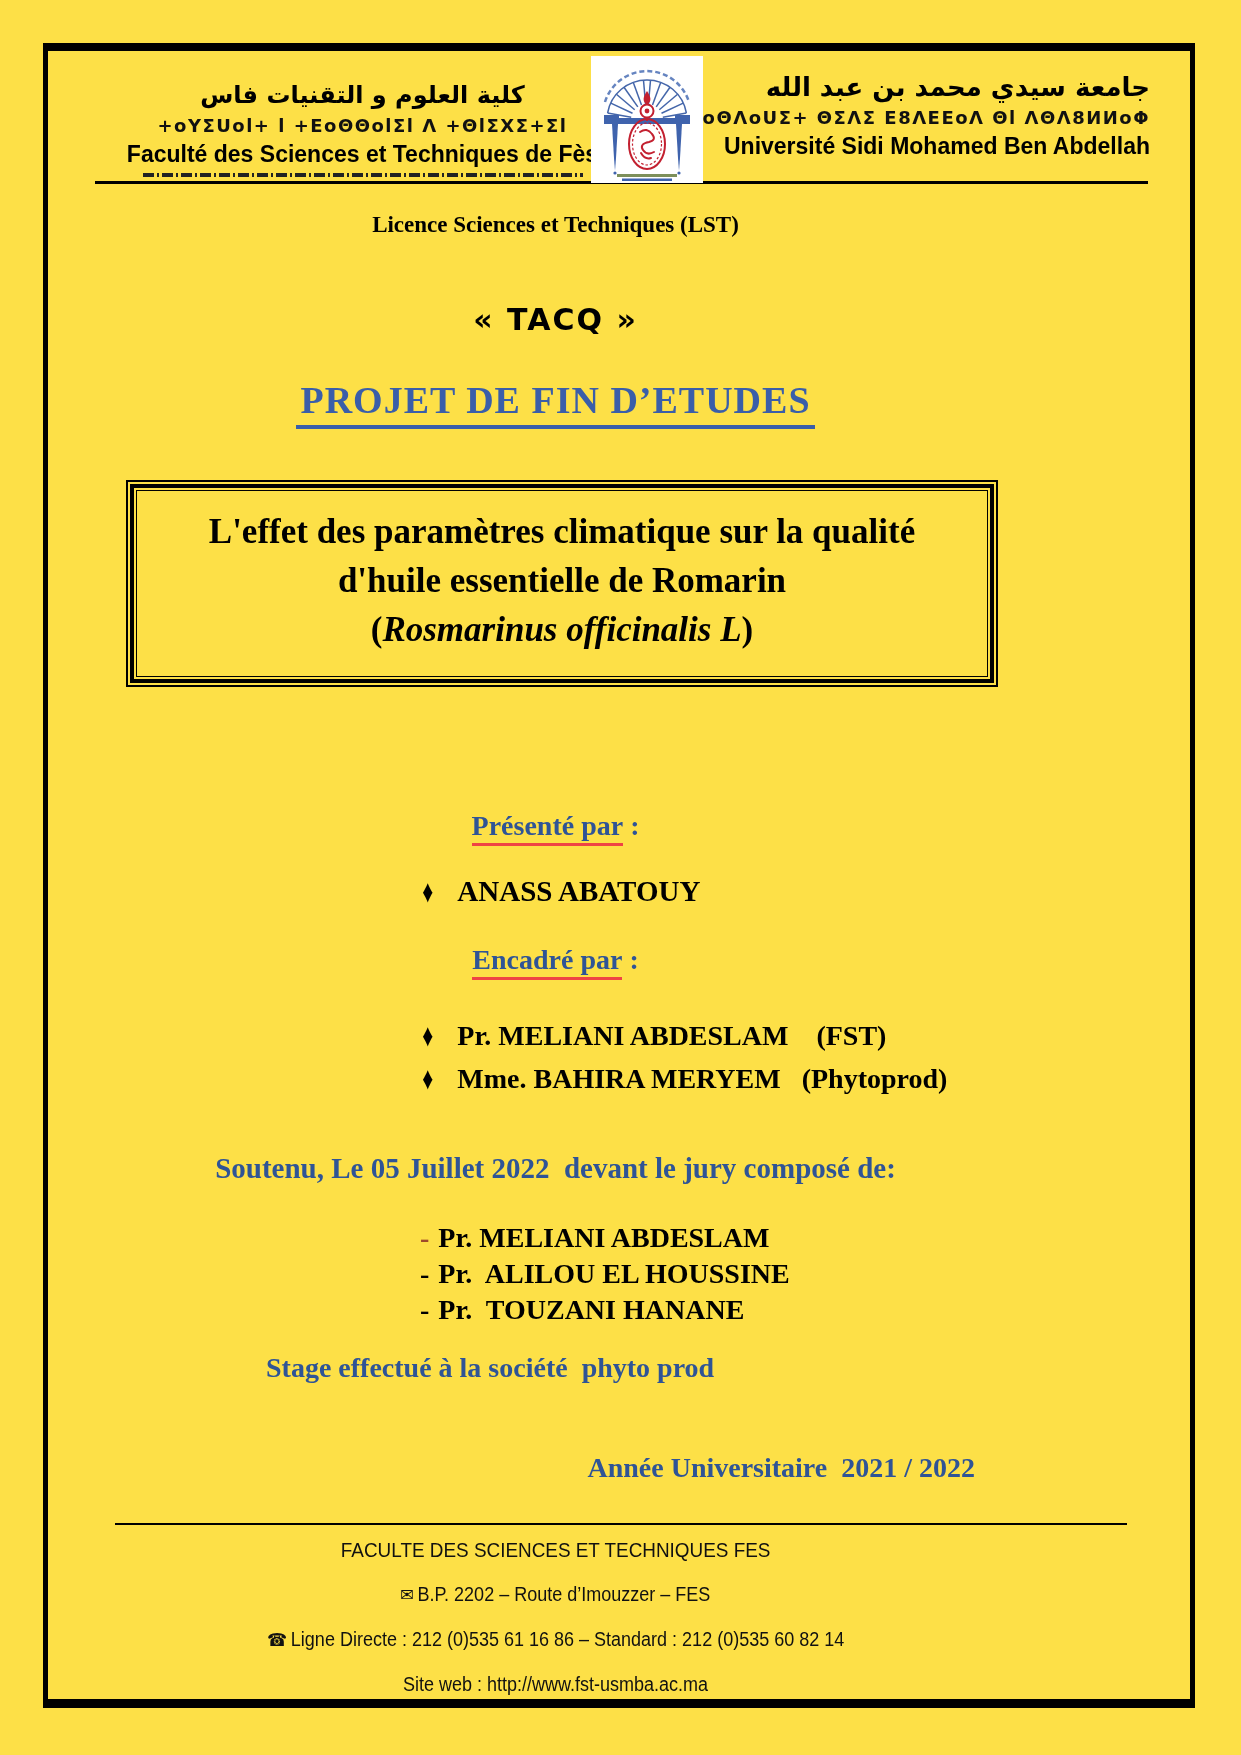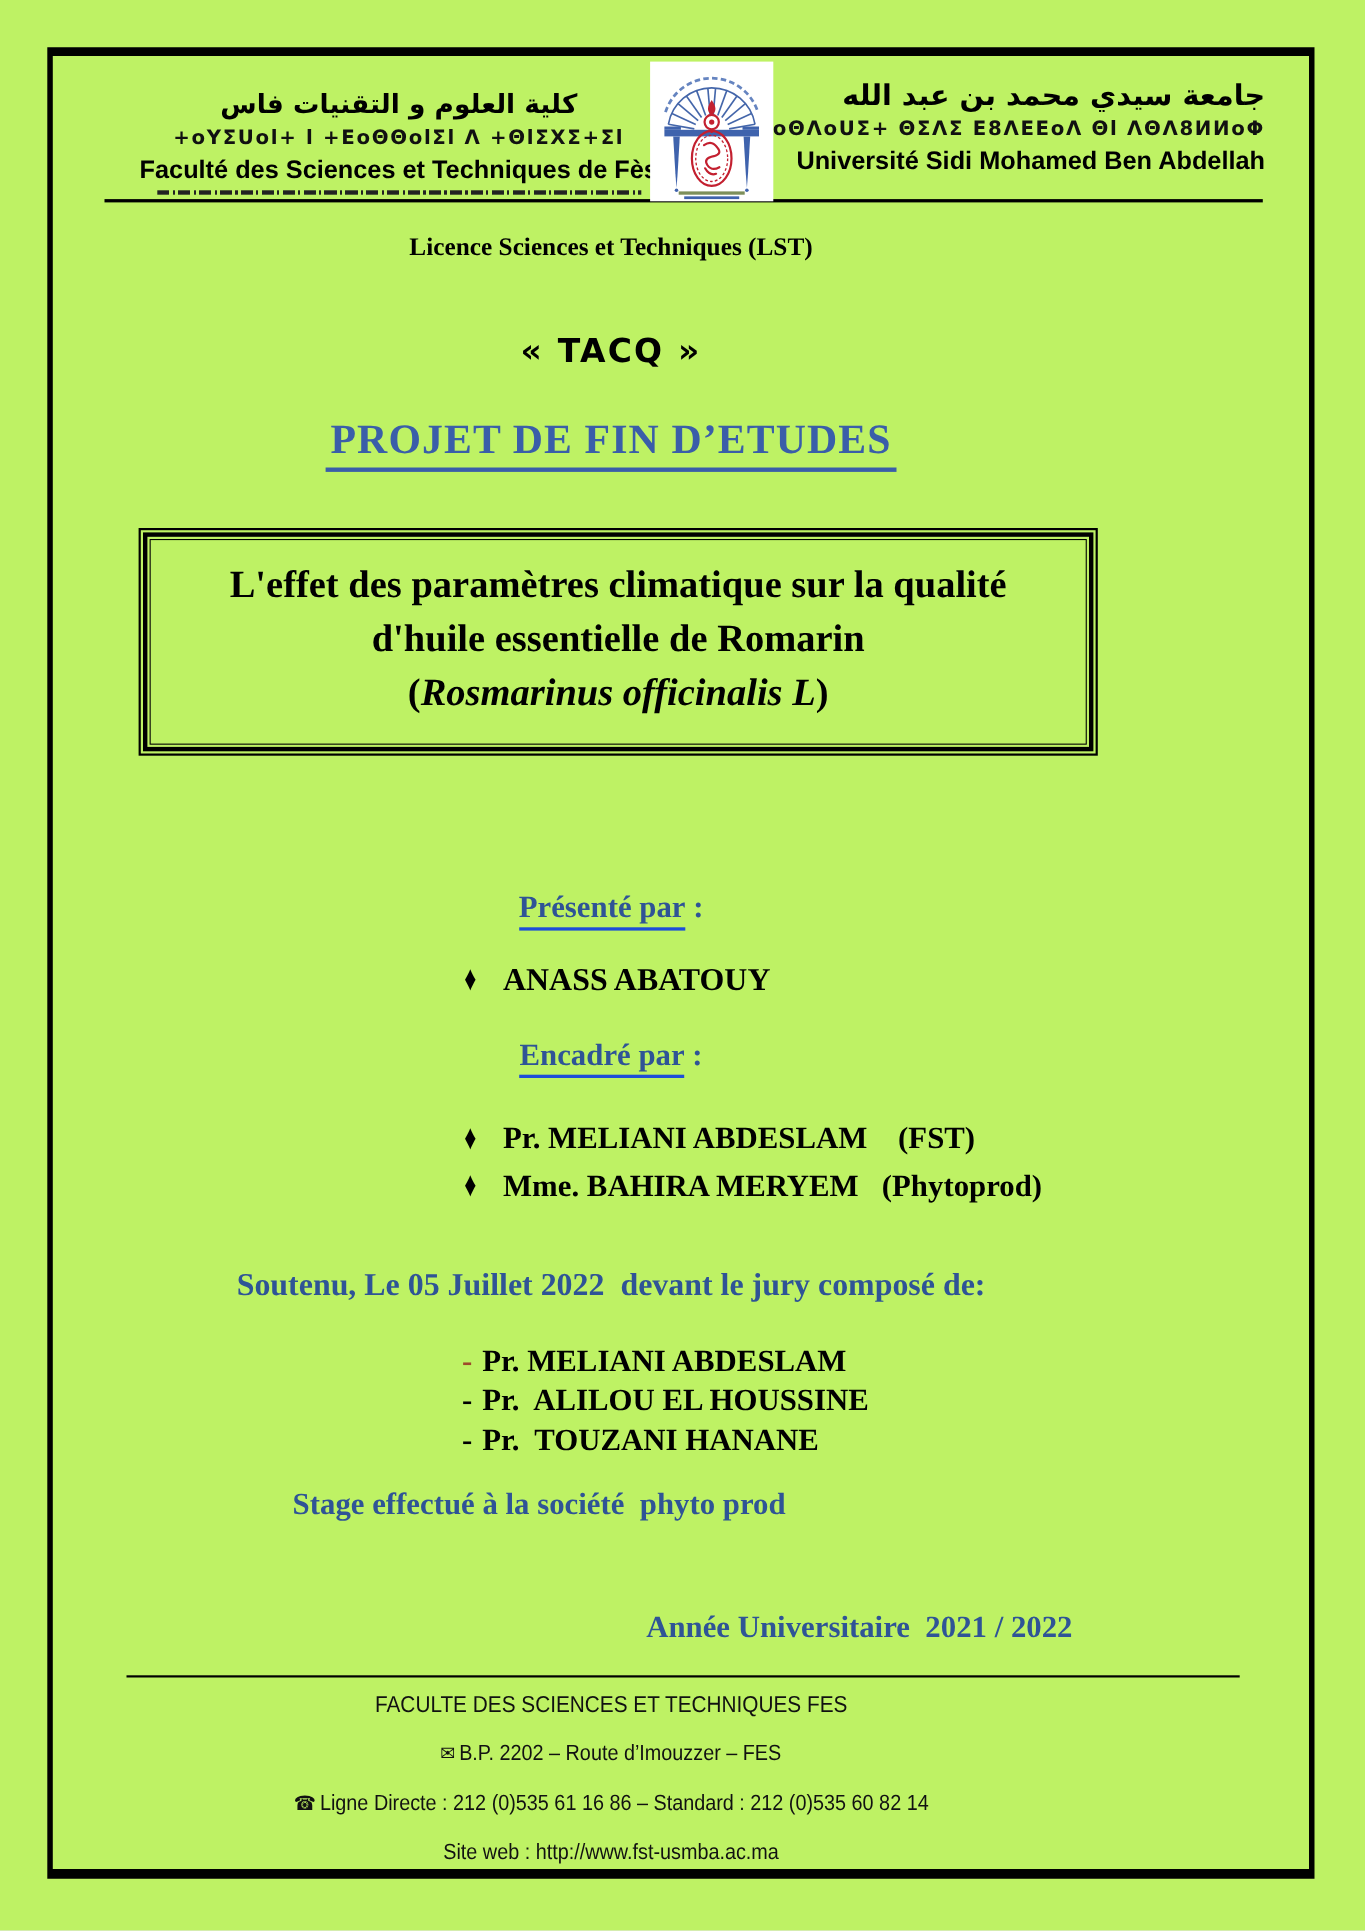--- a/index.html
+++ b/index.html
@@ -1,16 +1,16 @@
 <!DOCTYPE html>
 <html><head>
 <meta charset="utf-8">
 <style>
   html,body{margin:0;padding:0;background:#e8e8e8;}
-  .page{position:relative;width:1241px;height:1755px;background:#bef264;margin:0 auto;
+  .page{position:relative;width:1241px;height:1755px;background:#fde047;margin:0 auto;
         font-family:"Liberation Serif",serif;color:#000;overflow:hidden;}
   .frame{position:absolute;left:43px;top:43px;width:1152px;height:1665px;box-sizing:border-box;
          border:5px solid #000;border-top-width:8px;border-bottom-width:9px;}
   .abs{position:absolute;}
   .pre{white-space:pre-wrap;}
 
   
   .hdr-left{left:125px;top:80px;width:475px;text-align:center;}
   .hdr-right{left:680px;top:72px;width:470px;text-align:right;}
   .hdr-ar{font-family:"DejaVu Sans",sans-serif;font-weight:bold;font-size:24px;line-height:30px;}
@@ -31,41 +31,41 @@
   .projet span{display:inline-block;font-weight:bold;font-size:38px;letter-spacing:1px;color:#3A5EA9;
                border-bottom:4px solid #3A5EA9;padding:0 4px 3px;}
 
   
   .box-outer{left:126px;top:480px;width:872px;box-sizing:border-box;border:2px solid #000;padding:2px;}
   .box-mid{border:4px solid #000;padding:2px;}
   .box-inner{border:1px solid #000;padding:16px 8px 22px;text-align:center;}
   .box-inner div{font-weight:bold;font-size:35px;line-height:49px;}
 
   .blue{color:#2F5496;}
-  .ulab{display:inline-block;border-bottom:3px solid #1d4ed8;padding-bottom:1px;}
+  .ulab{display:inline-block;border-bottom:3px solid #ef4444;padding-bottom:1px;}
   .sec-label{font-weight:bold;font-size:28px;}
   .presente{top:810px;}
   .encadre{top:944px;}
 
   .bullet-row{left:48px;width:1015px;text-align:left;padding-left:372px;box-sizing:border-box;
               font-weight:bold;font-size:29px;}
   .diamond{display:inline-block;transform:scale(.72,1.05);margin-right:22px;font-size:30px;}
   .anass{top:874px;}
   .sup1{top:1018px;font-size:28px;}
   .sup2{top:1061px;font-size:28px;}
 
   .soutenu{top:1152px;font-weight:bold;font-size:29px;}
   .jury-row{left:48px;width:1015px;text-align:left;padding-left:372px;box-sizing:border-box;
             font-weight:bold;font-size:28px;}
   .jury1{top:1222px;} .jury2{top:1258px;} .jury3{top:1294px;}
   .jdash{display:inline-block;margin-right:9px;}
   .jdash.red{color:#9E4A2B;}
   .stage{top:1352px;left:48px;width:1015px;text-align:left;padding-left:218px;box-sizing:border-box;
          font-weight:bold;font-size:28px;}
-  .annee{top:1452px;text-align:right;padding-right:88px;box-sizing:border-box;font-weight:bold;font-size:28px;margin-top:12px;}
+  .annee{top:1452px;text-align:right;padding-right:88px;box-sizing:border-box;font-weight:bold;font-size:28px;}
 
   
   .footline{left:115px;top:1523px;width:1012px;height:2px;background:#000;}
   .foot{font-family:"Liberation Sans",sans-serif;color:#111;}
   .foot .cond{display:inline-block;transform:scaleX(.9);transform-origin:50% 50%;}
   .foot1{top:1538px;font-size:21px;}
   .foot2{top:1583px;font-size:20px;}
   .foot3{top:1628px;font-size:20px;}
   .foot4{top:1673px;font-size:20px;}
   .ficon{font-family:"DejaVu Sans",sans-serif;font-size:18px;margin-right:4px;}

